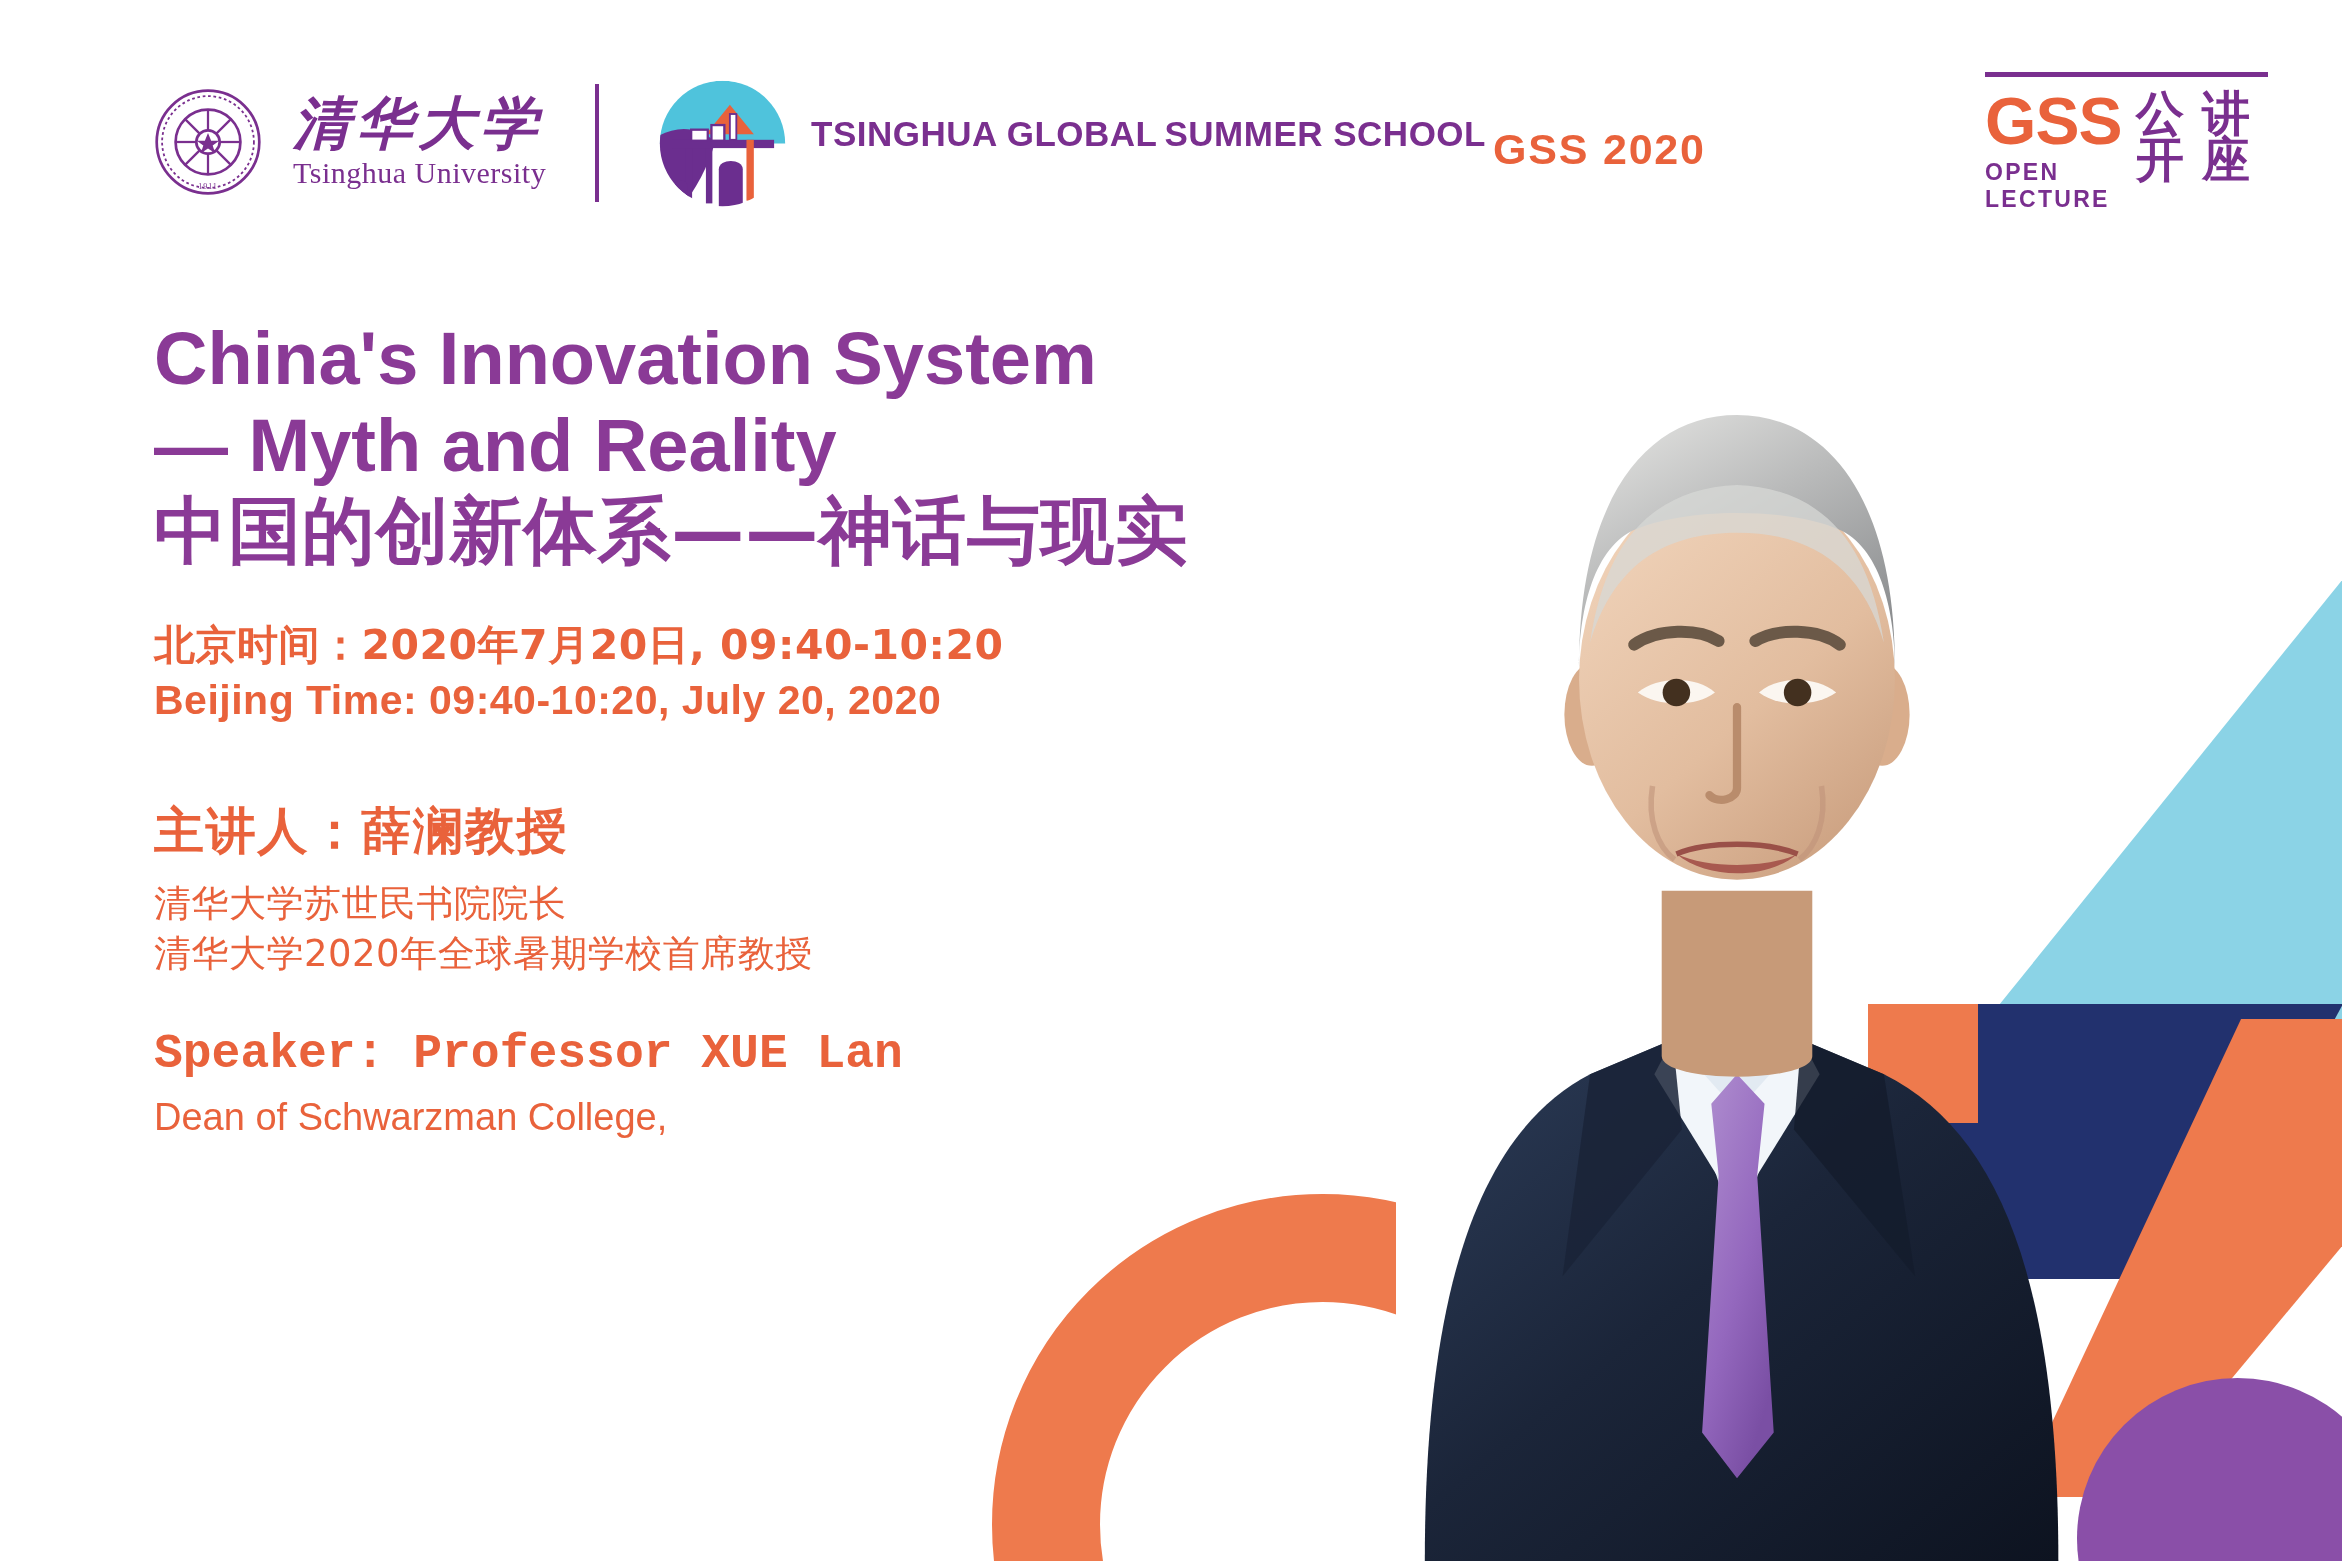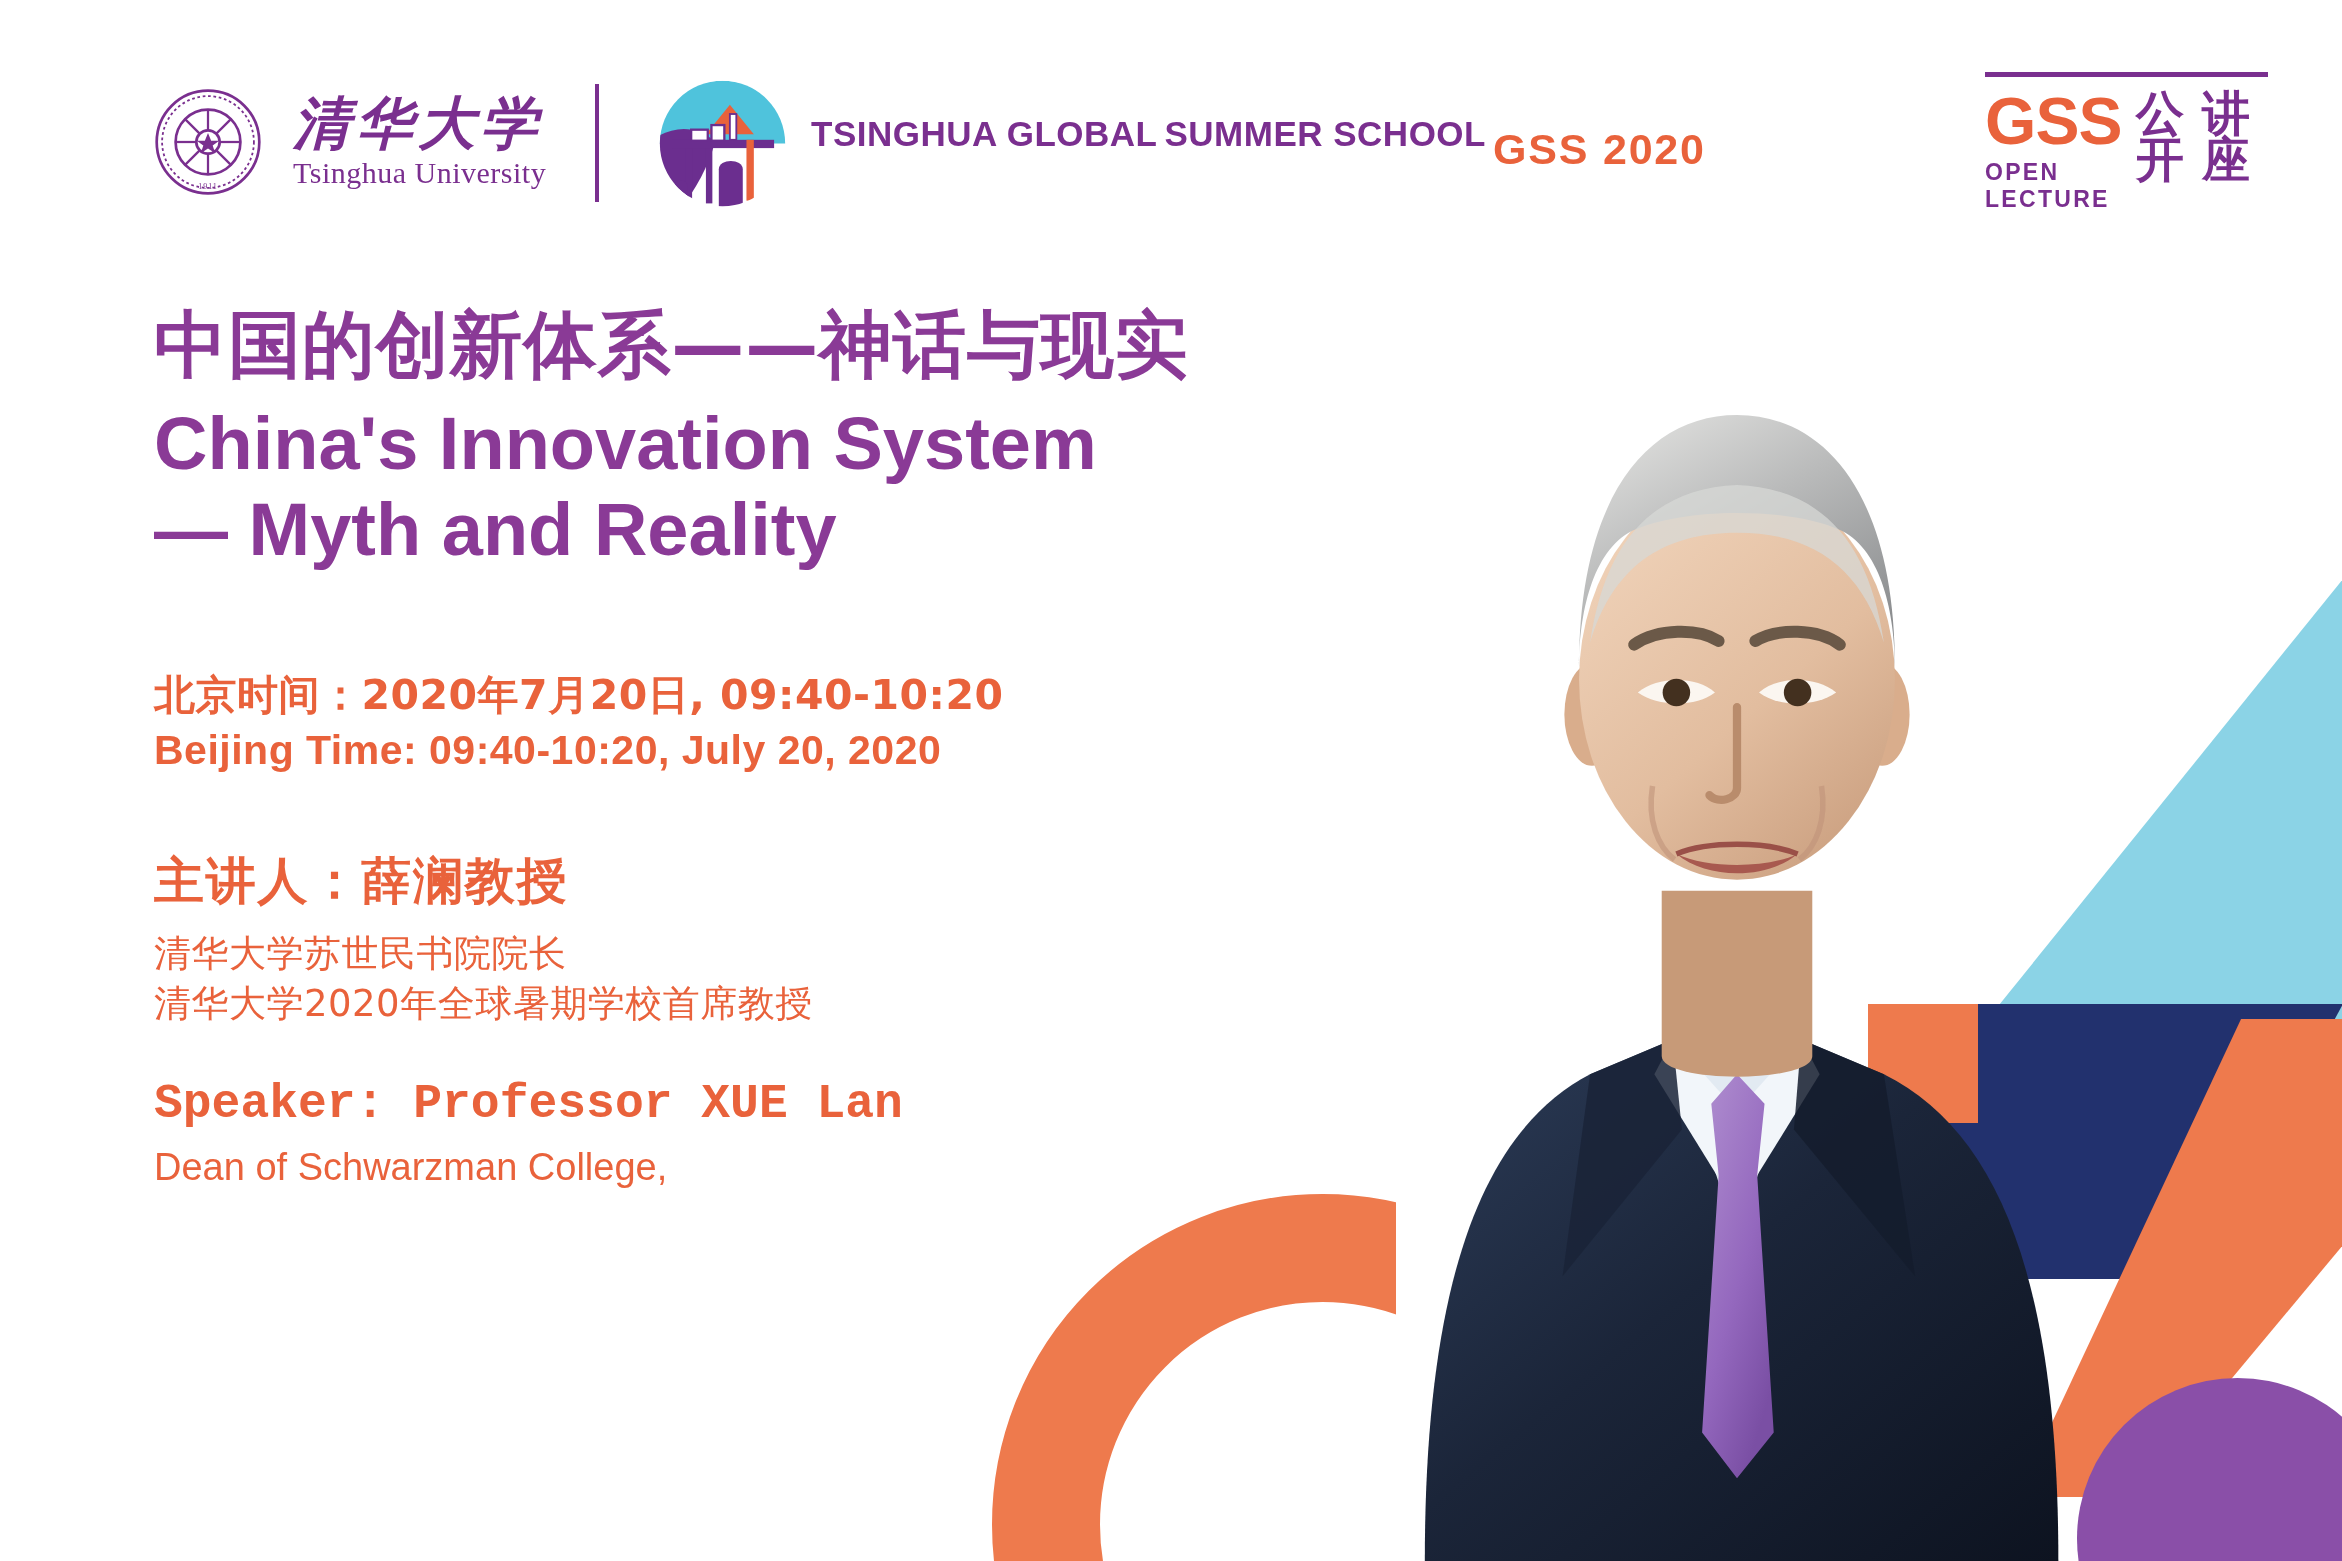--- a/index.html
+++ b/index.html
@@ -136,21 +136,21 @@
     font-weight:700;font-size:73px;line-height:1.16;
     color:#8A3A96;letter-spacing:0.9px;white-space:nowrap;
   }
   #title-en{
     font-family:"Liberation Sans","DejaVu Sans",sans-serif;
     font-weight:700;font-size:74px;line-height:1.17;
     color:#8A3A96;margin-top:13px;
   }
   #title-en-l2{display:block;}
 
-  #datetime-block{margin-top:94px;}
+  #datetime-block{margin-top:44px;}
   .datetime-line{
     font-family:"DejaVu Sans","Liberation Sans",sans-serif;
     font-weight:700;font-size:41px;line-height:1.34;
     color:#E9623B;letter-spacing:0.5px;white-space:nowrap;
   }
   .datetime-line.en{
     font-family:"Liberation Sans","DejaVu Sans",sans-serif;
   }
 
   #speaker-block{margin-top:73px;}
@@ -323,26 +323,26 @@
         <div id="badge-right">
           <div class="badge-cn">公开</div>
           <div class="badge-cn">讲座</div>
         </div>
       </div>
     </div>
   </div>
 
   <div id="content">
 
-    <div id="title-cn">中国的创新体系——神话与现实</div>
-
     <div id="title-en">
       <span>China's Innovation System</span>
       <span id="title-en-l2">— Myth and Reality</span>
     </div>
+
+    <div id="title-cn">中国的创新体系——神话与现实</div>
 
     <div id="datetime-block">
       <div class="datetime-line">北京时间：2020年7月20日, 09:40-10:20</div>
       <div class="datetime-line en">Beijing Time: 09:40-10:20, July 20, 2020</div>
     </div>
 
     <div id="speaker-block">
       <div id="speaker-cn-name">主讲人：薛澜教授</div>
       <div id="speaker-cn-roles">
         <div class="speaker-cn-role">清华大学苏世民书院院长</div>

